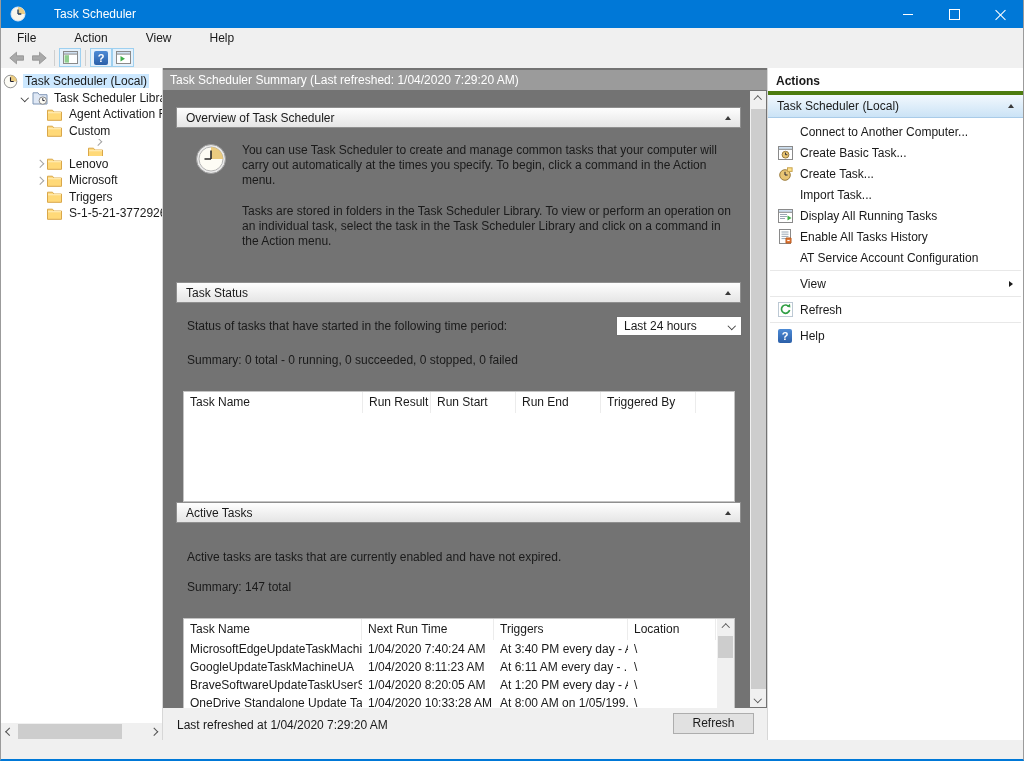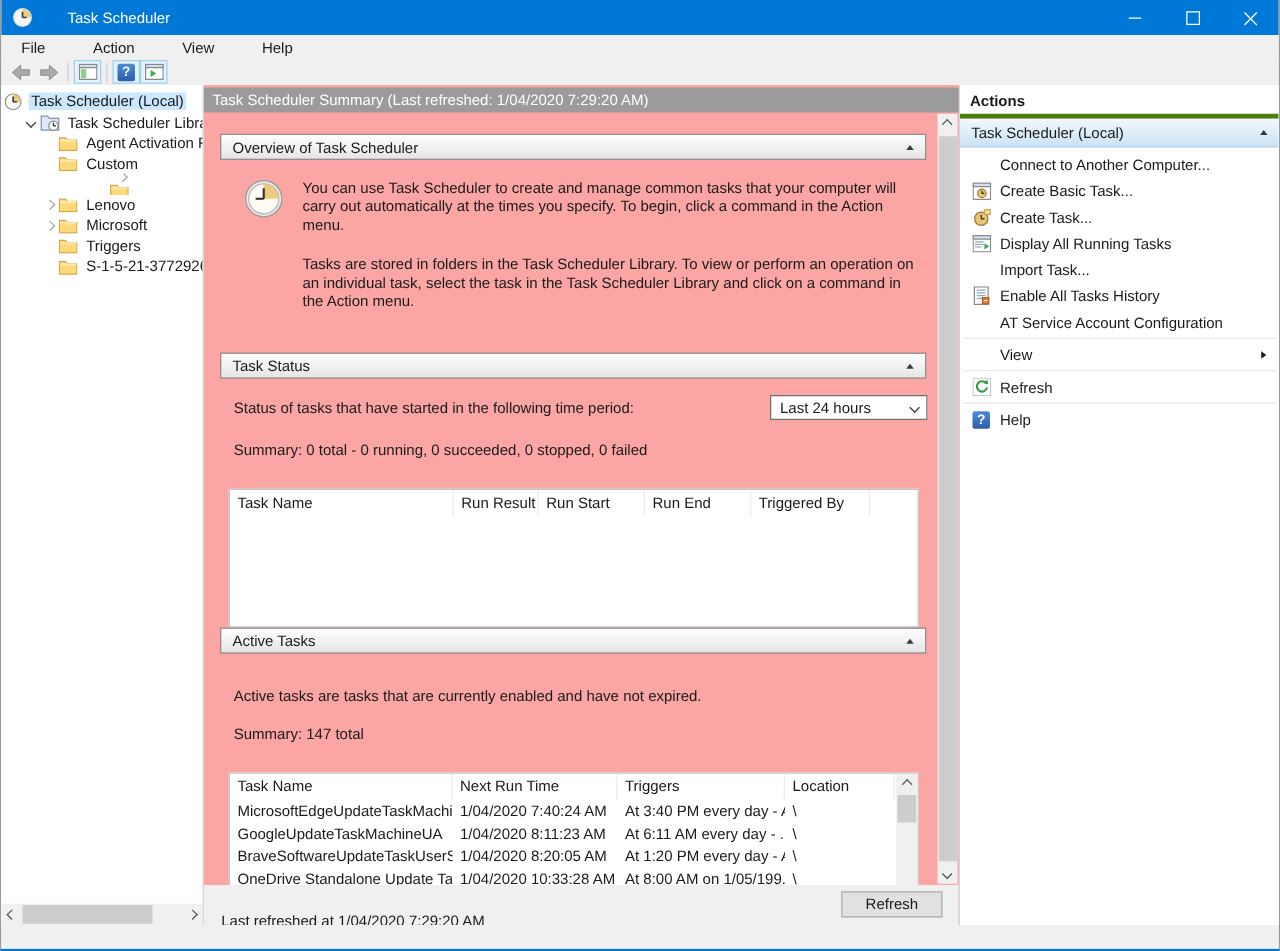--- a/index.html
+++ b/index.html
@@ -47,21 +47,21 @@
   .chev.left{transform:rotate(135deg);}
   .chev.up{transform:rotate(-135deg);}
   .chev.dark{border-color:#555;}
 
   .hscroll{position:absolute;left:0;right:0;bottom:0;height:17px;background:#f0f0f0;display:flex;align-items:center;}
   .scroll-arrow{width:17px;height:17px;display:flex;align-items:center;justify-content:center;flex:none;}
   .scroll-thumb-h{height:15px;background:#cdcdcd;}
   .scroll-thumb-v{width:15px;background:#cdcdcd;margin:0 auto;}
 
   
-  .center-panel{flex:1;position:relative;background:#fca5a5;border-right:1px solid #d7d7d7;overflow:hidden;}
+  .center-panel{flex:1;position:relative;background:#737373;border-right:1px solid #d7d7d7;overflow:hidden;}
   .center-header{position:absolute;top:2px;left:0;right:0;height:20px;background:#9b9b9b;color:#fff;line-height:20px;padding-left:7px;}
   .center-body{position:absolute;top:22px;left:0;right:0;bottom:32px;overflow:hidden;}
 
   .section{margin:0 26px 0 13px;}
   .section-hdr{height:19px;border:1px solid #8f8f8f;background:linear-gradient(#fefefe,#e5e5e5);display:flex;align-items:center;padding:0 9px;}
   .tri-up{width:0;height:0;border-left:3.5px solid transparent;border-right:3.5px solid transparent;border-bottom:4px solid #3a3a3a;margin-left:auto;}
   .tri-right{width:0;height:0;border-top:3.5px solid transparent;border-bottom:3.5px solid transparent;border-left:4px solid #1a1a1a;margin-left:auto;margin-right:4px;}
 
   .overview-body{display:flex;gap:15px;padding:15px 10px 17px 19px;}
   .overview-body p{margin:0 0 16px 0;line-height:15px;max-width:525px;}
@@ -83,21 +83,21 @@
   .at-body{padding:27px 0 0 7px;}
   .at-desc{margin:0 0 0 4px;}
   .at-summary{margin:16px 0 0 4px;}
   .at-tbl{margin-top:24px;width:552px;height:117px;position:relative;}
   .at-main{margin-right:17px;}
   .at-rows{height:78px;overflow:hidden;}
   .vscroll-in{position:absolute;top:0;right:0;bottom:17px;width:17px;background:#f0f0f0;display:flex;flex-direction:column;align-items:center;}
 
   .center-vscroll{position:absolute;top:23px;right:1px;bottom:33px;width:16px;background:#f0f0f0;display:flex;flex-direction:column;align-items:center;}
   .center-footer{position:absolute;left:0;right:0;bottom:0;height:32px;background:#f0f0f0;}
-  .footer-text{position:absolute;left:14px;top:10px;margin-top:12px;}
+  .footer-text{position:absolute;left:14px;top:10px;}
   .refresh-btn{position:absolute;right:13px;top:5px;width:81px;height:21px;background:#e1e1e1;border:1px solid #adadad;
     box-sizing:border-box;text-align:center;line-height:18px;}
 
   
   .actions-panel{width:255px;flex:none;background:#fff;display:flex;flex-direction:column;overflow:hidden;}
   .actions-title{height:21px;margin-top:2px;display:flex;align-items:center;padding-left:8px;font-weight:bold;border-bottom:4px solid #4d7c0f;}
   .actions-group-hdr{height:22px;background:linear-gradient(#f2f8fd,#cbe3f6);border-bottom:1px solid #a9cbe8;display:flex;align-items:center;padding:0 9px;flex:none;}
   .actions-list{padding-top:3px;}
   .action-item{height:21px;display:flex;align-items:center;padding:0 6px 0 9px;gap:7px;}
   .action-ic{width:16px;height:15px;flex:none;display:flex;align-items:center;justify-content:center;}
@@ -448,35 +448,35 @@
             <span class="action-ic ic">
               <svg width="15" height="14" viewBox="0 0 15 14">
                 <circle cx="7" cy="8" r="5.3" fill="#e8c573" stroke="#9c7c3c"></circle>
                 <path d="M7 8 V4.8 M7 8 h2.6" stroke="#223" stroke-width="1"></path>
                 <rect x="9.5" y="0.8" width="4.6" height="3.6" fill="#ffe28a" stroke="#c9a34d"></rect>
               </svg>
             </span>
             <span>Create Task...</span>
           </div>
           <div class="action-item">
+            <span class="action-ic ic"></span>
+            <span>Import Task...</span>
+          </div>
+          <div class="action-item">
             <span class="action-ic ic">
               <svg width="15" height="14" viewBox="0 0 15 14">
                 <rect x="0.5" y="0.5" width="14" height="13" fill="#fff" stroke="#8a8a8a"></rect>
                 <rect x="0.5" y="0.5" width="14" height="2.8" fill="#cfe0f1" stroke="#8a8a8a"></rect>
                 <path d="M2 5.5 h7 M2 7.5 h7 M2 9.5 h5" stroke="#9aa7b5" stroke-width="1"></path>
                 <path d="M9.5 6.5 l4 2.5 -4 2.5 Z" fill="#3fae49"></path>
               </svg>
             </span>
             <span>Display All Running Tasks</span>
           </div>
           <div class="action-item">
-            <span class="action-ic ic"></span>
-            <span>Import Task...</span>
-          </div>
-          <div class="action-item">
             <span class="action-ic ic">
               <svg width="14" height="15" viewBox="0 0 14 15">
                 <rect x="1.5" y="0.5" width="11" height="14" fill="#fff" stroke="#8a8a8a"></rect>
                 <path d="M3.5 3 h7 M3.5 5.2 h7 M3.5 7.4 h7 M3.5 9.6 h4.5" stroke="#9aa7b5" stroke-width="1"></path>
                 <path d="M8 9 h5 v5 H8 Z" fill="#e57b3a" stroke="#b85a1e"></path>
                 <path d="M9.3 11.5 h2.4" stroke="#fff" stroke-width="1"></path>
               </svg>
             </span>
             <span>Enable All Tasks History</span>
           </div>

